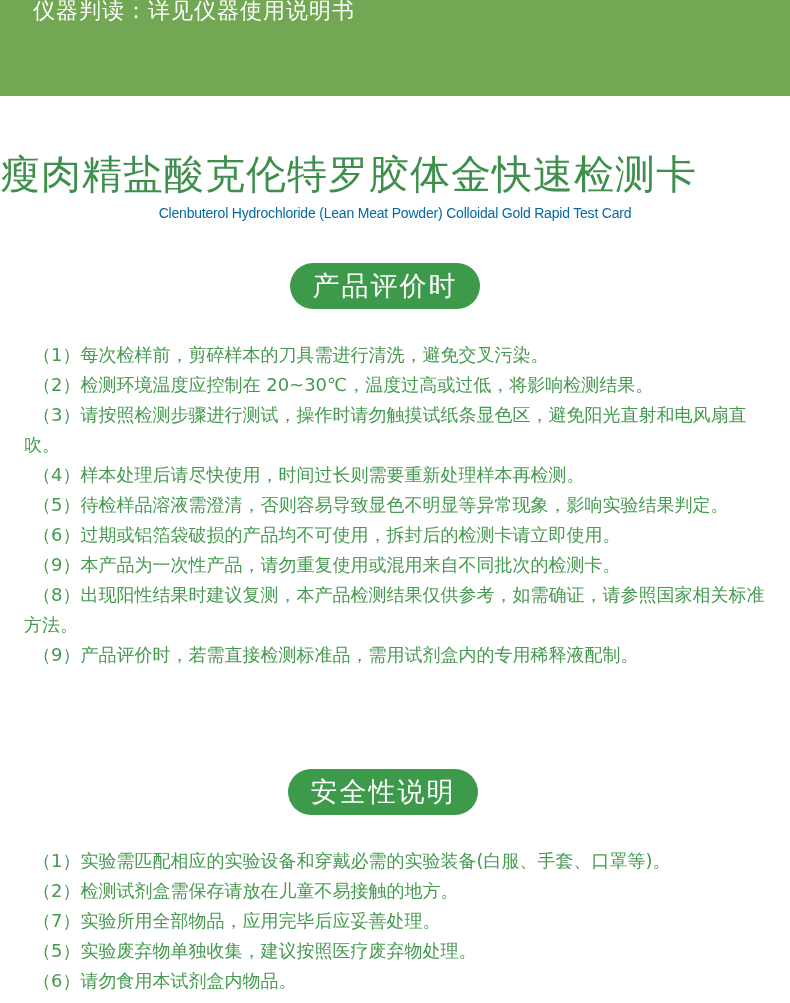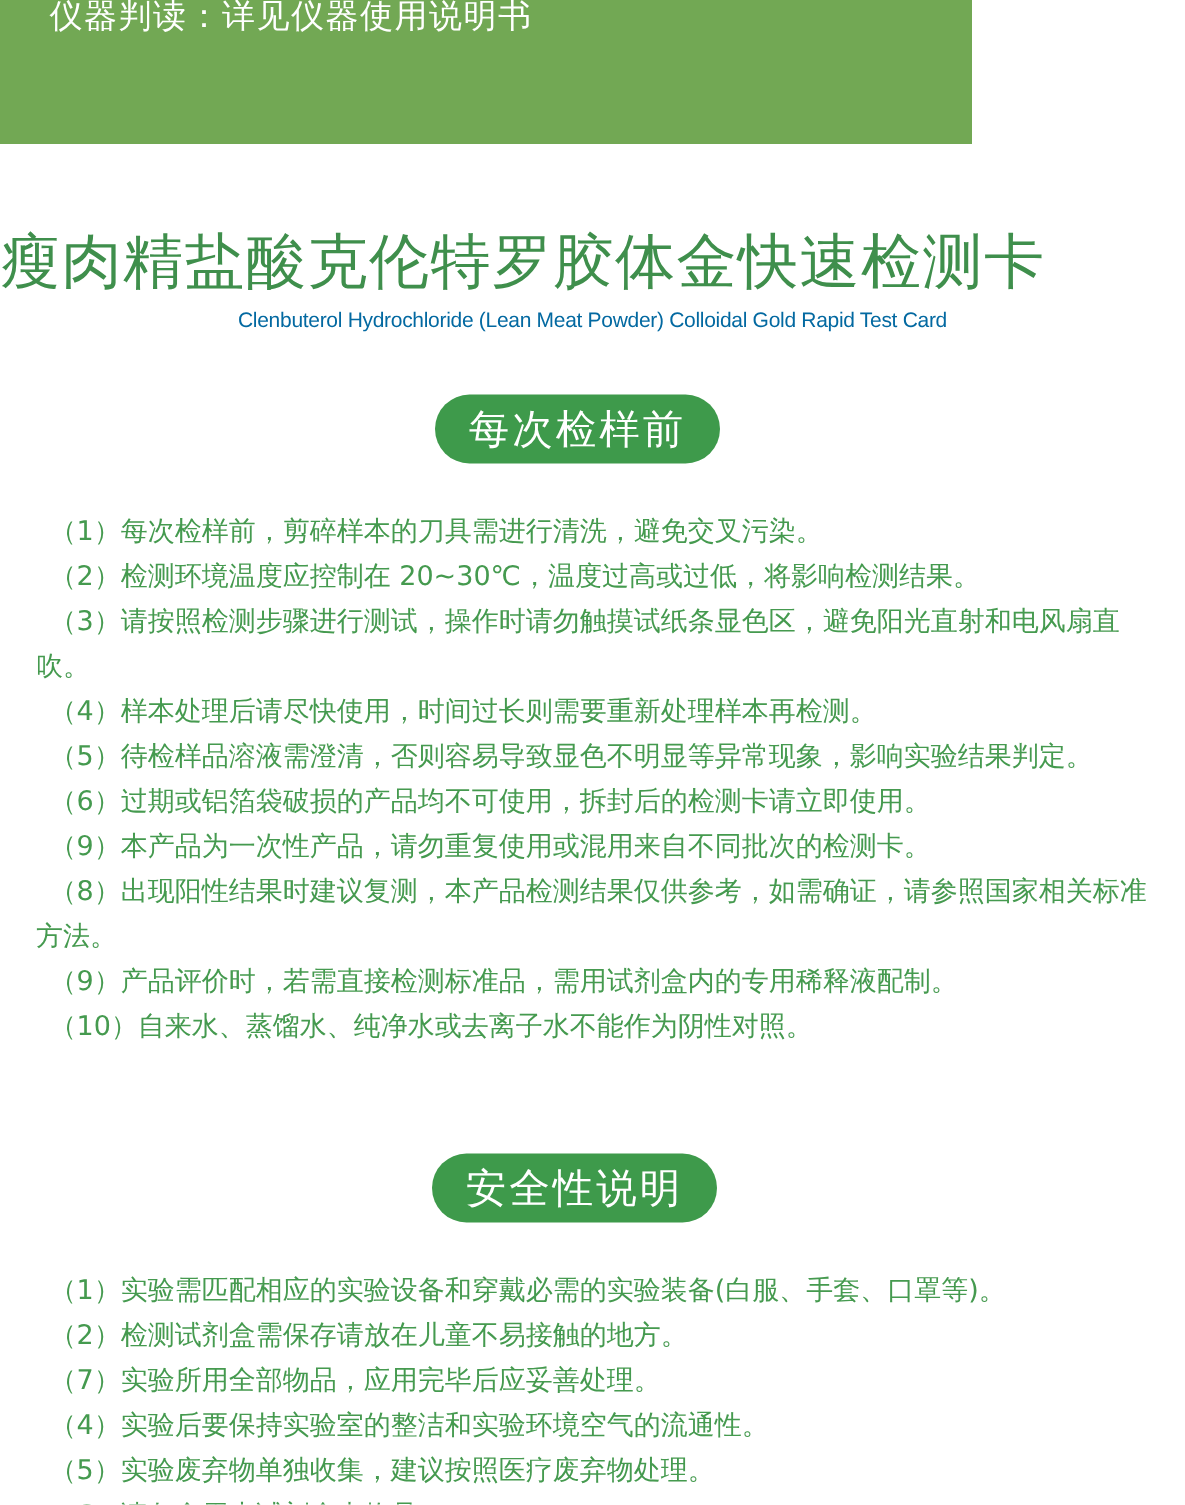--- a/index.html
+++ b/index.html
@@ -1,21 +1,21 @@
 <!DOCTYPE html>
 <html><head>
 <meta charset="utf-8">
 <style>
   html, body { margin: 0; padding: 0; }
   body {
     width: 790px; height: 1003px; overflow: hidden; background: #ffffff;
     font-family: "DejaVu Sans", sans-serif; position: relative;
   }
   .top-band {
-    position: absolute; left: 0; top: 0; width: 648px; height: 96px;
+    position: absolute; left: 0; top: 0; width: 790px; height: 96px;
     background: #72a854;
   }
   .top-band .line {
     position: absolute; left: 33px; top: -4px; color: #ffffff;
     font-size: 22px; letter-spacing: 1px; white-space: nowrap;
   }
   .title-cn {
     position: absolute; left: 0; top: 147px; width: 790px; 
     color: #3f8f4c; font-size: 40px; letter-spacing: 1px; white-space: nowrap;
   }
@@ -40,40 +40,38 @@
 <body>
 
 <div class="top-band">
   <div class="line">仪器判读：详见仪器使用说明书</div>
 </div>
 
 <div class="title-cn">瘦肉精盐酸克伦特罗胶体金快速检测卡</div>
 <div class="title-en">Clenbuterol Hydrochloride (Lean Meat Powder) Colloidal Gold Rapid Test Card</div>
 
 <div class="pill pill-notes">
-  <span>每次检样前</span>
+  <span>产品评价时</span>
 </div>
 
 <div class="list list-notes">
   <div class="item">（1）每次检样前，剪碎样本的刀具需进行清洗，避免交叉污染。</div>
   <div class="item">（2）检测环境温度应控制在 20~30℃，温度过高或过低，将影响检测结果。</div>
   <div class="item">（3）请按照检测步骤进行测试，操作时请勿触摸试纸条显色区，避免阳光直射和电风扇直吹。</div>
   <div class="item">（4）样本处理后请尽快使用，时间过长则需要重新处理样本再检测。</div>
   <div class="item">（5）待检样品溶液需澄清，否则容易导致显色不明显等异常现象，影响实验结果判定。</div>
   <div class="item">（6）过期或铝箔袋破损的产品均不可使用，拆封后的检测卡请立即使用。</div>
   <div class="item">（9）本产品为一次性产品，请勿重复使用或混用来自不同批次的检测卡。</div>
   <div class="item">（8）出现阳性结果时建议复测，本产品检测结果仅供参考，如需确证，请参照国家相关标准方法。</div>
   <div class="item">（9）产品评价时，若需直接检测标准品，需用试剂盒内的专用稀释液配制。</div>
-  <div class="item">（10）自来水、蒸馏水、纯净水或去离子水不能作为阴性对照。</div>
 </div>
 
 <div class="pill pill-safety">
   <span>安全性说明</span>
 </div>
 
 <div class="list list-safety">
   <div class="item">（1）实验需匹配相应的实验设备和穿戴必需的实验装备(白服、手套、口罩等)。</div>
   <div class="item">（2）检测试剂盒需保存请放在儿童不易接触的地方。</div>
   <div class="item">（7）实验所用全部物品，应用完毕后应妥善处理。</div>
-  <div class="item">（4）实验后要保持实验室的整洁和实验环境空气的流通性。</div>
   <div class="item">（5）实验废弃物单独收集，建议按照医疗废弃物处理。</div>
   <div class="item">（6）请勿食用本试剂盒内物品。</div>
 </div>
 
 </body></html>

